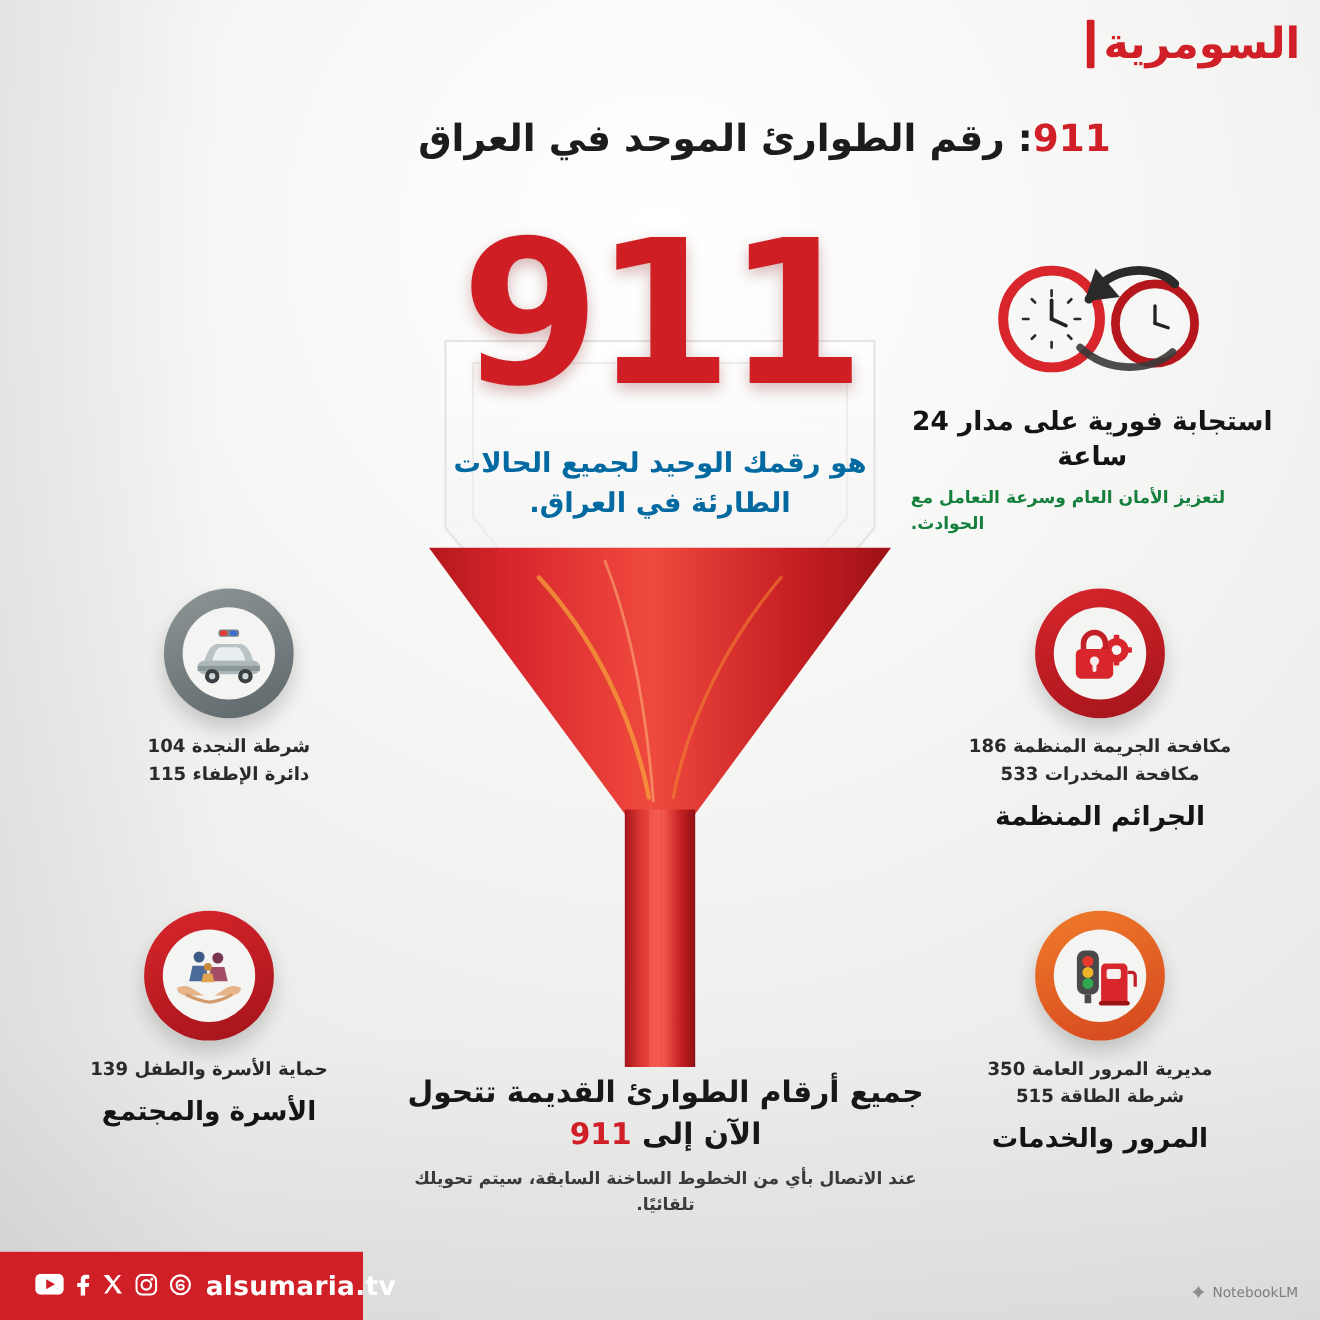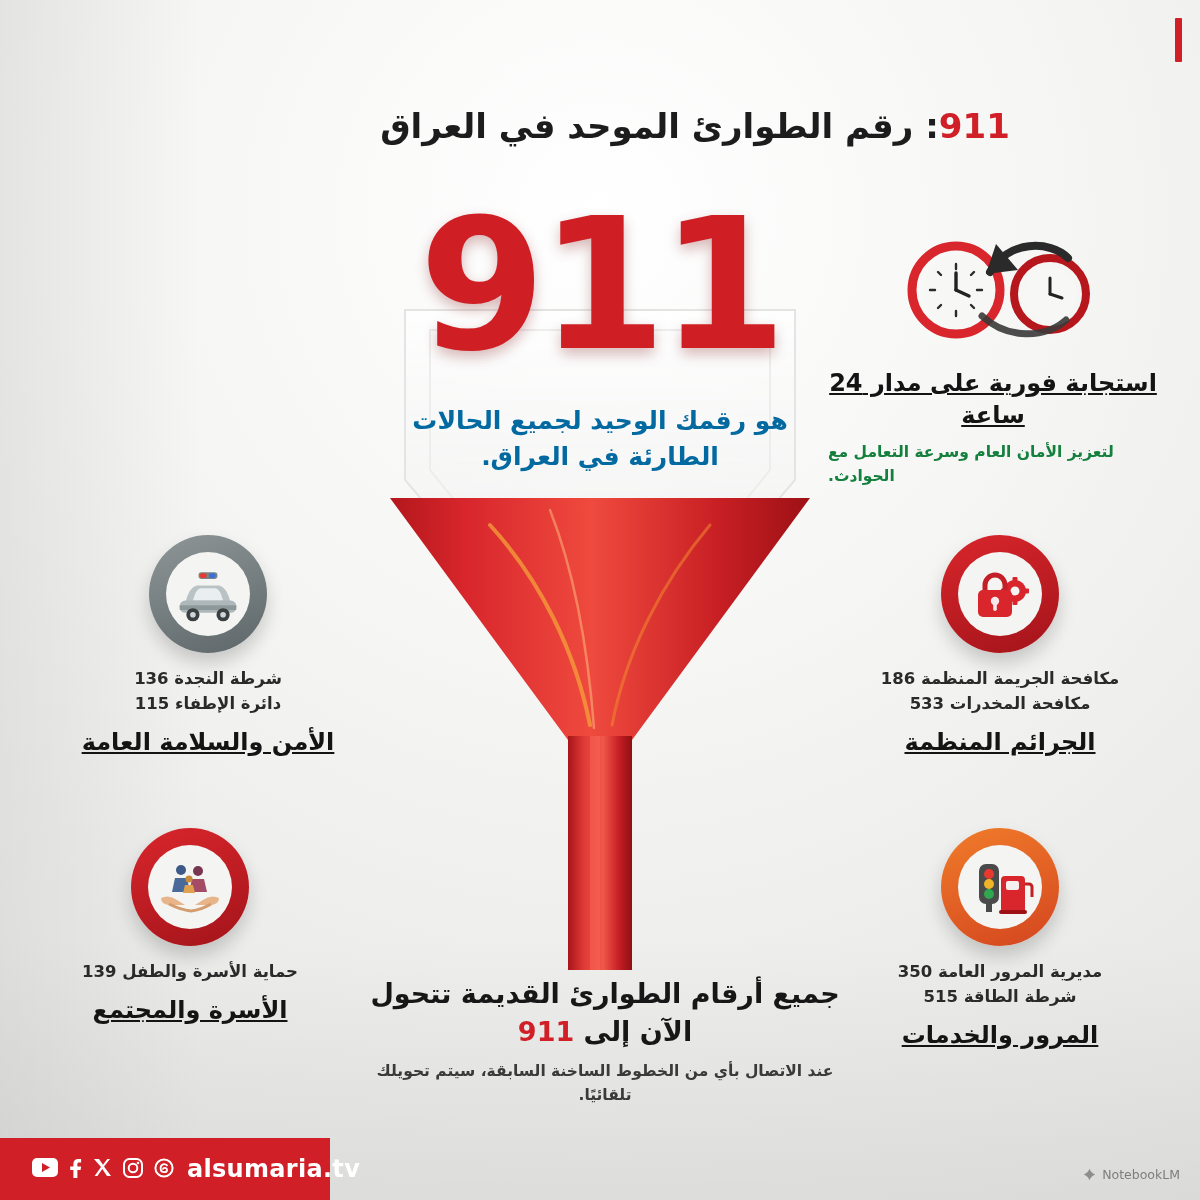--- a/index.html
+++ b/index.html
@@ -95,21 +95,21 @@
     background:#f4f4f2;
     display:flex; align-items:center; justify-content:center;
     overflow:hidden;
   }
   .item .lines {
     margin-top:14px; text-align:center;
     font-size:16.5px; color:#2a2a2a; font-weight:bold; line-height:1.5;
   }
   .item .title {
     margin-top:9px; text-align:center;
-    font-size:24px; color:#141414; font-weight:bold; line-height:1.35;text-decoration:underline;
+    font-size:24px; color:#141414; font-weight:bold; line-height:1.35;
   }
   .item .desc {
     margin-top:8px; text-align:left;
     font-size:15.5px; color:#15803d; font-weight:bold; line-height:1.55;
   }
 
   
   #item-response { left:828px; top:228px; width:330px; }
   #item-crime    { left:860px; top:535px; width:280px; }
   #item-traffic  { left:860px; top:828px; width:280px; }
@@ -147,20 +147,21 @@
   }
 </style>
 </head>
 <body>
 
 <div class="bg-layer"></div>
 <div class="bg-soft-left"></div>
 <div class="bg-soft-bottom"></div>
 
 <div class="logo">
+  <div class="logo-text">السومرية</div>
   <div class="logo-bar"></div>
 </div>
 
 <div class="headline">
   <span class="num">911</span><span>: رقم الطوارئ الموحد في العراق</span>
 </div>
 
 <div class="funnel-wrap">
   <svg class="funnel-svg" viewBox="0 0 500 790">
     <defs>
@@ -306,24 +307,23 @@
         <rect x="10" y="42" width="60" height="13" rx="6" fill="#aeb8bb"></rect>
         <rect x="10" y="47" width="60" height="5" fill="#8d989b"></rect>
         <circle cx="24" cy="57" r="7" fill="#3a3f41"></circle>
         <circle cx="24" cy="57" r="3" fill="#cfd6d8"></circle>
         <circle cx="56" cy="57" r="7" fill="#3a3f41"></circle>
         <circle cx="56" cy="57" r="3" fill="#cfd6d8"></circle>
       </svg>
     </div>
   </div>
   <div class="lines">
-    <div>شرطة النجدة 136</div>
+    <div>شرطة النجدة 104</div>
     <div>دائرة الإطفاء 115</div>
   </div>
-  <div class="title">الأمن والسلامة العامة</div>
 </div>
 
 <div class="item" id="item-family">
   <div class="badge ring-red">
     <div class="badge-inner">
       <svg viewBox="0 0 70 70" width="70" height="70">
 
         <circle cx="26" cy="18" r="5" fill="#3c5a86"></circle>
         <path d="M20 26 h12 l3 14 h-18 z" fill="#4a6b9a"></path>
         <circle cx="43" cy="19" r="5" fill="#7a3550"></circle>

